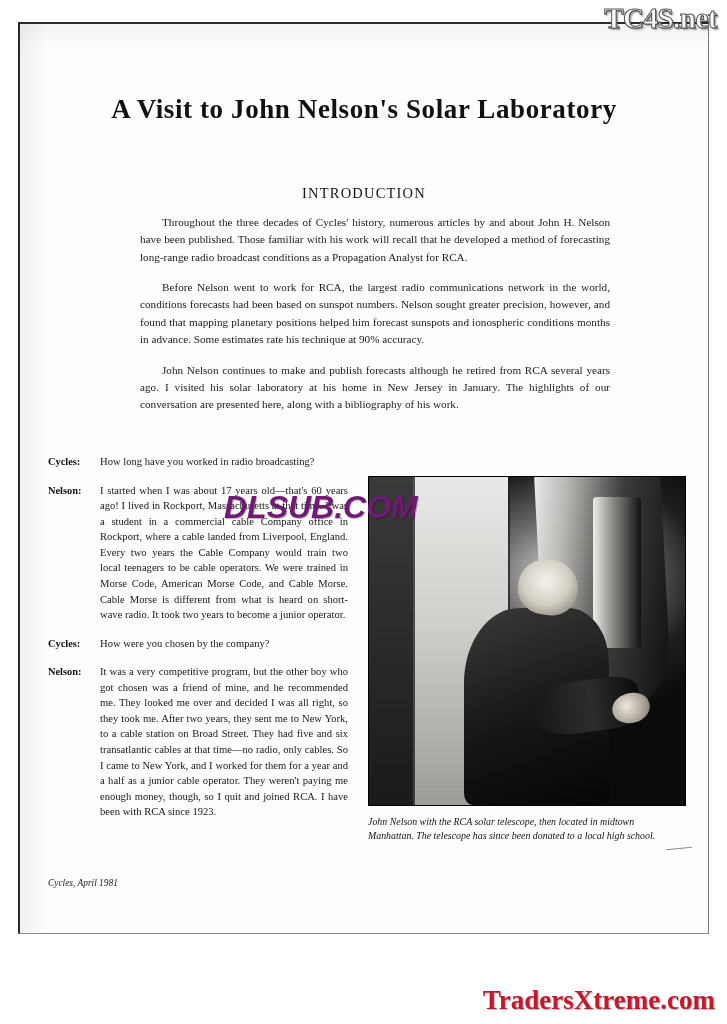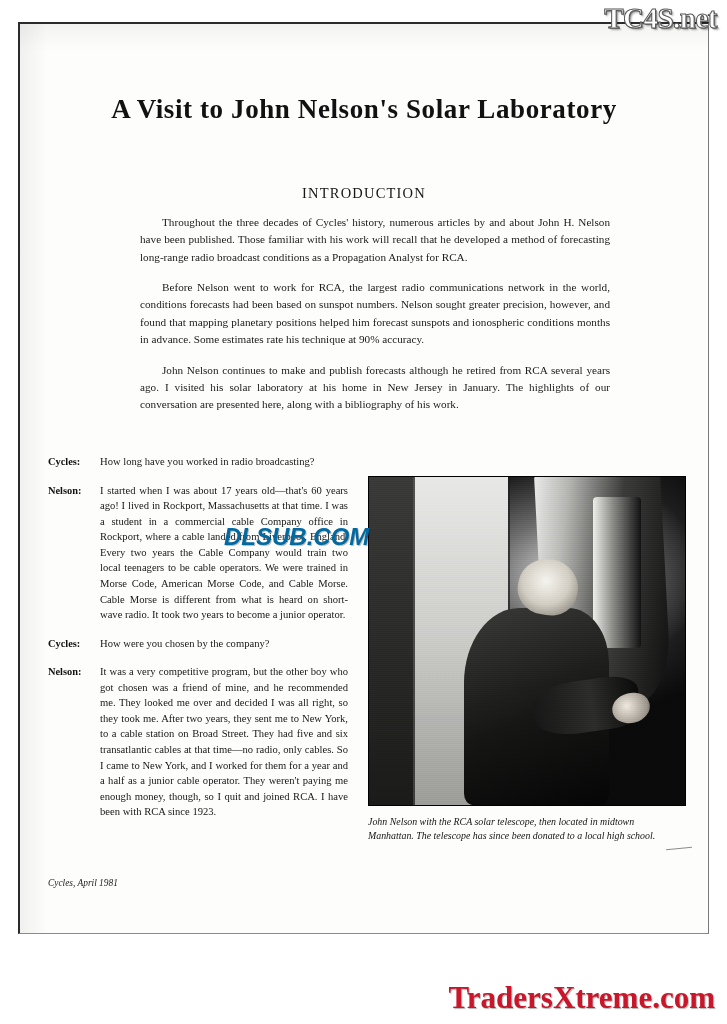--- a/index.html
+++ b/index.html
@@ -30,35 +30,34 @@
       1px 1px 0 #777,
       2px 2px 2px rgba(0,0,0,0.35);
     letter-spacing: -0.5px;
     z-index: 40;
   }
   .wm-center {
     position: absolute;
     top: 489px;
     left: 224px;
     font-family: "Liberation Sans", sans-serif;
-    font-size: 24px;
+    font-size: 32px;
     font-weight: bold;
     font-style: italic;
-    color: #0369a1;
+    color: #701a75;
     letter-spacing: 0px;
     z-index: 40;
     text-shadow: 1px 1px 0 rgba(0,0,0,0.25);
-    margin-top: 34px;
   }
   .wm-bottom {
     position: absolute;
     bottom: 8px;
     right: 12px;
     font-family: "Liberation Serif", serif;
-    font-size: 31px;
+    font-size: 27px;
     font-weight: bold;
     color: #c9162a;
     z-index: 40;
     text-shadow: 1px 1px 1px rgba(0,0,0,0.3);
   }
 
   
   .page {
     position: absolute;
     left: 18px;

